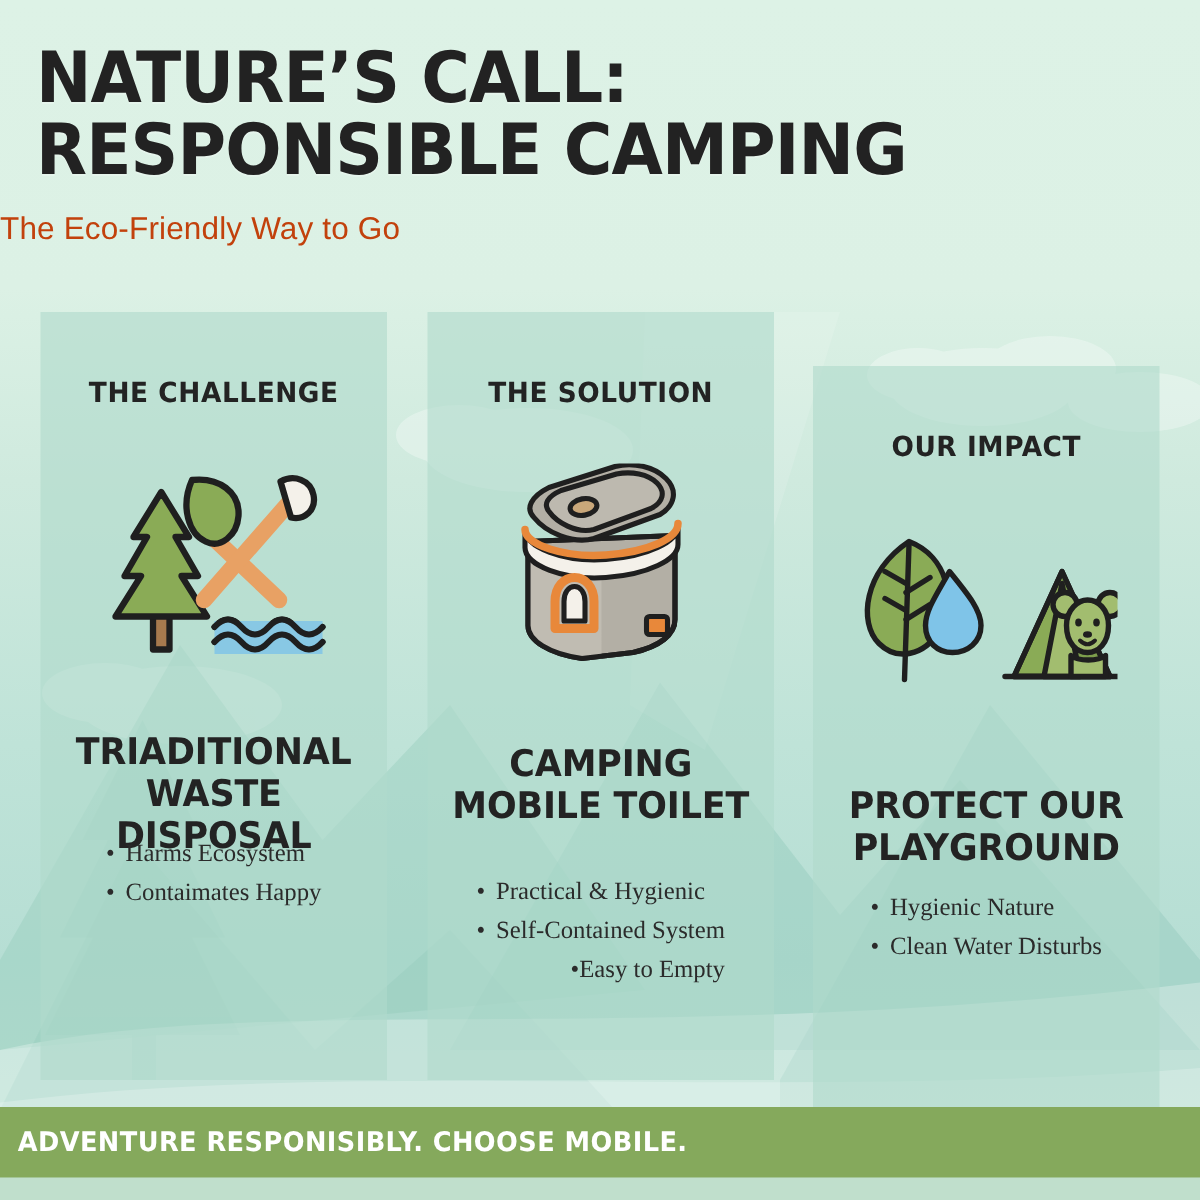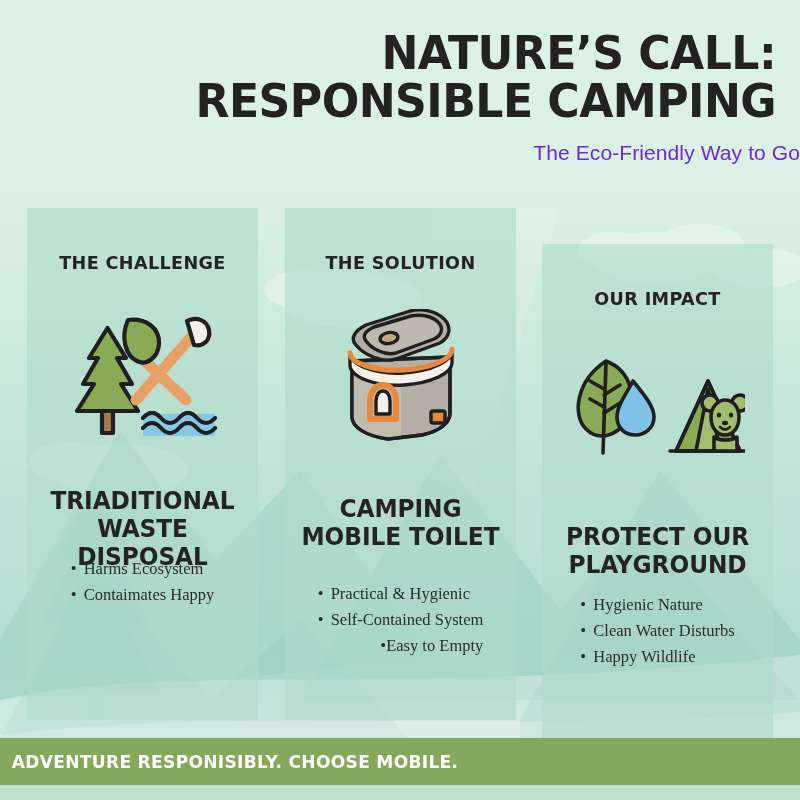--- a/index.html
+++ b/index.html
@@ -17,37 +17,37 @@
   .bg-layer { position:absolute; inset:0; width:800px; height:800px; }
   .bg-base {
     background:linear-gradient(180deg,
       #ddf2e6 0%, #dcf1e5 24%,
       #cfeade 40%, #bfe3d8 62%,
       #b6ded4 80%, #bde2d5 94%, #c2e3d4 100%);
   }
   .bg-svg { position:absolute; inset:0; }
 
   
-  .header { position:absolute; top:0; left:0; width:800px; text-align:right; }
+  .header { position:absolute; top:0; left:0; width:800px; text-align:left; }
   .title {
     font-family:"DejaVu Sans", sans-serif;
     font-weight:bold;
     font-size:47px;
     line-height:48px;
     letter-spacing:-0.6px;
     color:#222222;
     transform:scaleX(0.94);
     padding-top:29px;
     text-shadow:0 1px 0 rgba(255,255,255,0.25);
   }
   .title-line2 { display:block; }
   .subtitle {
     font-family:"Liberation Sans", sans-serif;
     font-size:21px;
-    color:#6d28d9;
+    color:#c2410c;
     margin-top:16px;
     letter-spacing:0.1px;
   }
 
   
   .card {
     position:absolute;
     top:208px;
     width:231px;
     height:512px;
@@ -309,23 +309,20 @@
     </div>
 
     <div class="bullets" id="bullets-3">
       <div class="bullet-inner">
         <div class="bullet">
           <span class="dot">•</span><span>Hygienic Nature</span>
         </div>
         <div class="bullet">
           <span class="dot">•</span><span>Clean Water Disturbs</span>
         </div>
-        <div class="bullet">
-          <span class="dot">•</span><span>Happy Wildlife</span>
-        </div>
       </div>
     </div>
   </div>
 
   <div class="footer-strip"></div>
   <div class="footer-bar">
     <span class="footer-text">ADVENTURE RESPONISIBLY. CHOOSE MOBILE.</span>
   </div>
 
 </div>

